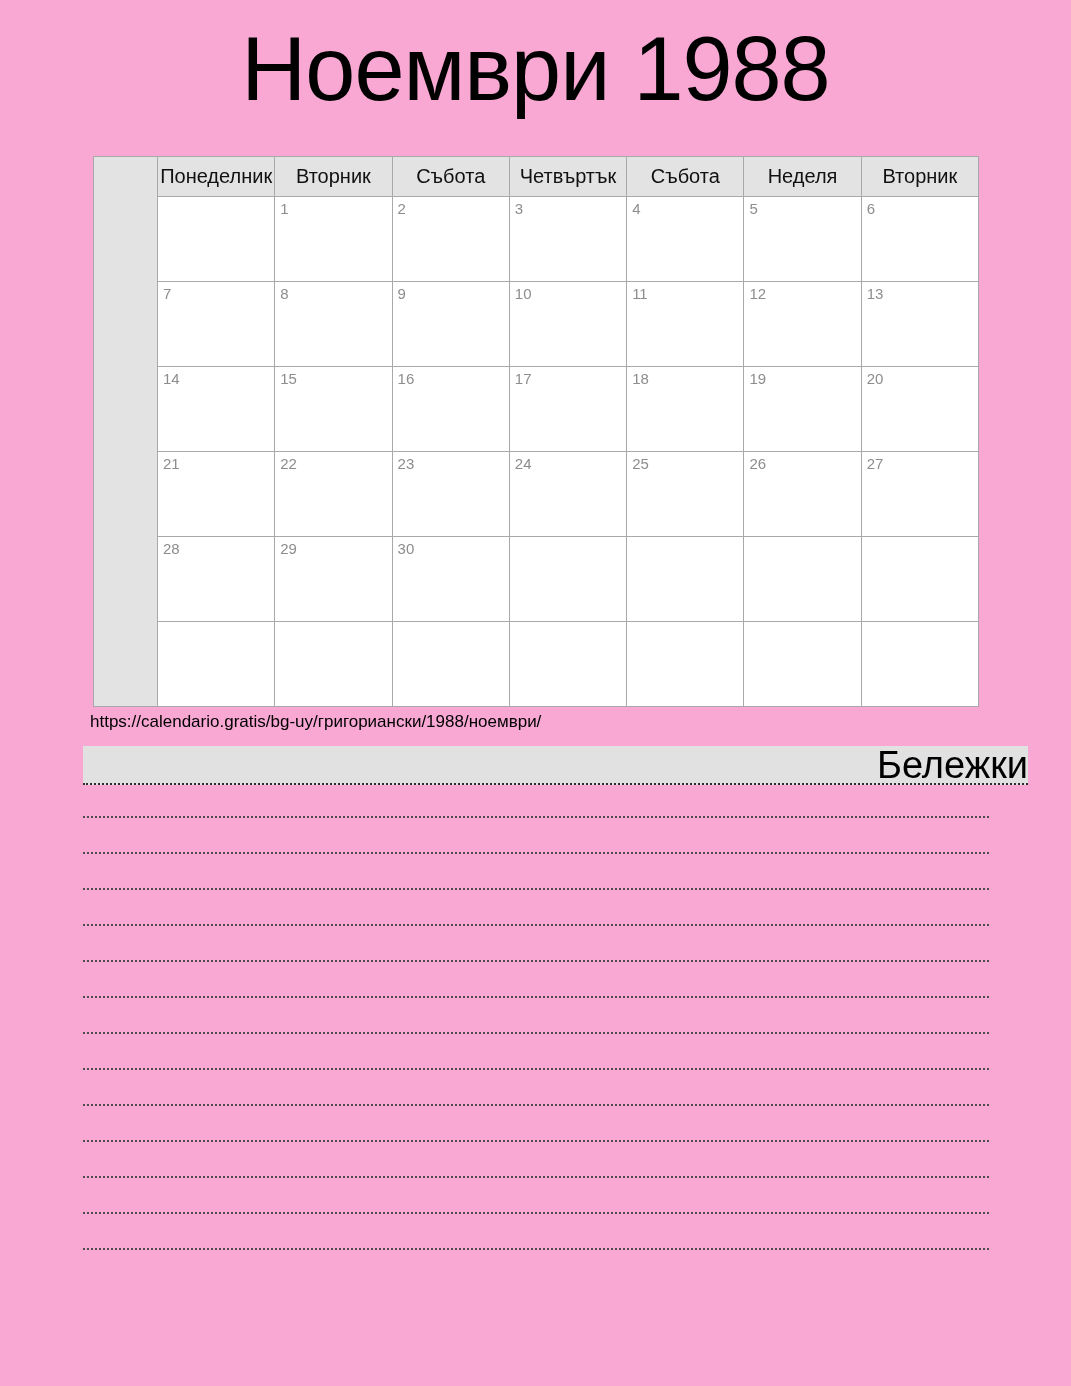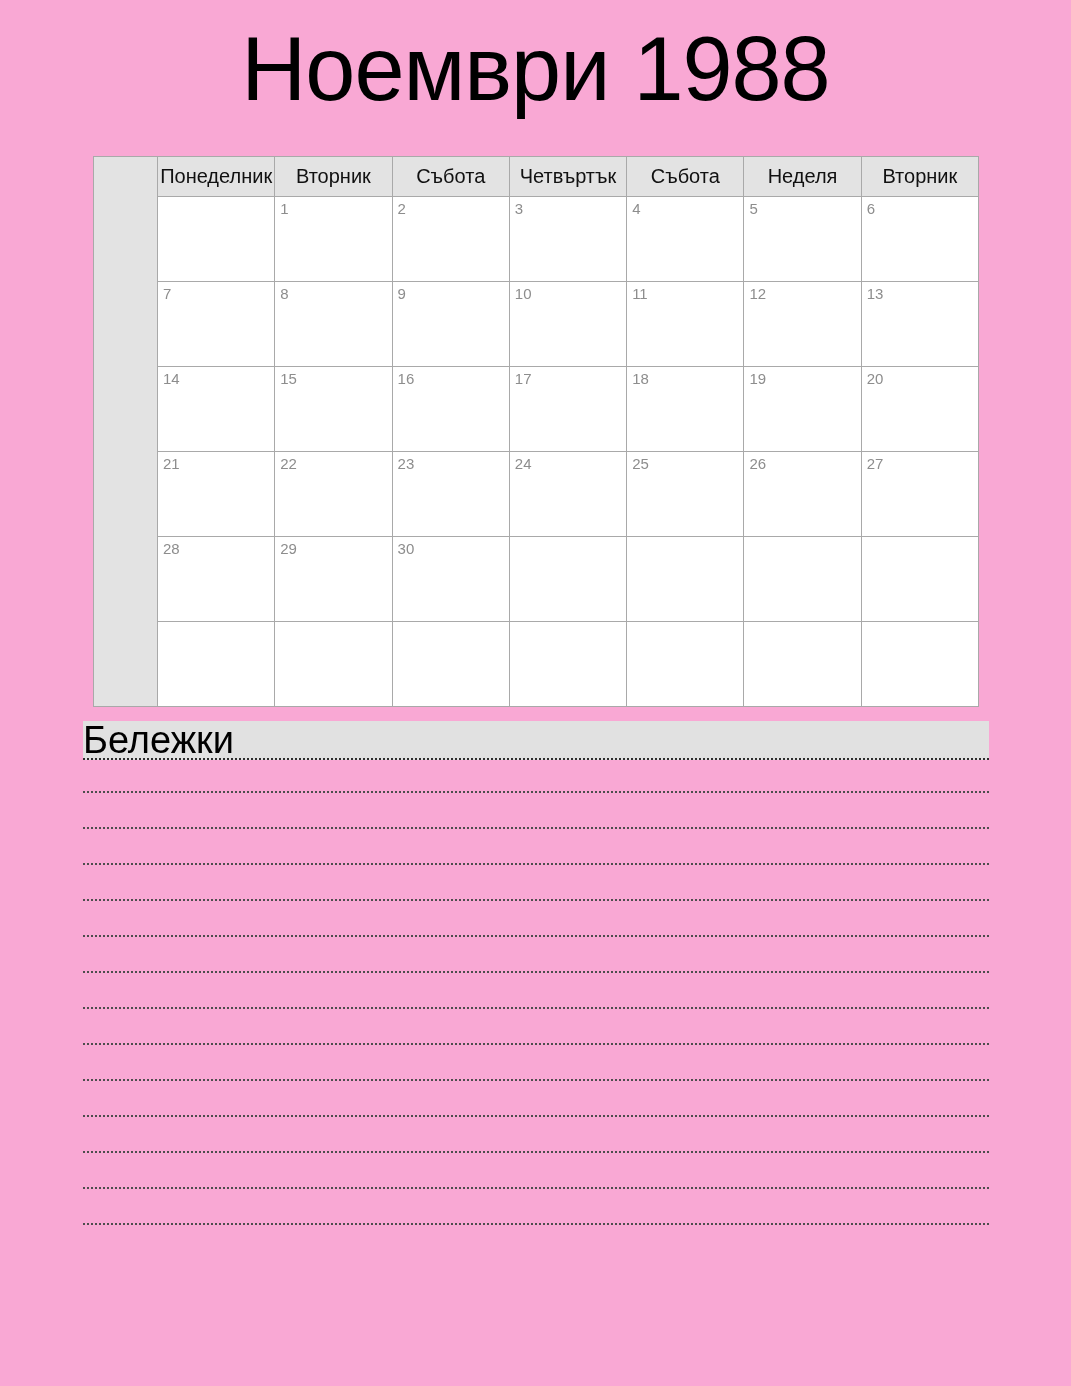--- a/index.html
+++ b/index.html
@@ -72,21 +72,22 @@
   }
 
   .notes-band{
     margin:14px 0 0 83px;
     width:906px;
     height:37px;
     background:var(--notes-band-bg);
     border-bottom:2px dotted #2e2e2e;
     display:flex;
     align-items:center;
-    justify-content:flex-start;
+    justify-content:flex-end;
+    padding-left:39px;
   }
   .notes-band span{
     font-size:38px;
     font-weight:400;
     line-height:1;
     color:#000;
   }
 
   .notes-lines{
     margin:0 0 0 83px;
@@ -262,20 +263,21 @@
           <td class="day">
             <span></span>
           </td>
           <td class="day">
             <span></span>
           </td>
         </tr>
       </tbody>
   </table>
 
+  <div class="source-url">https://calendario.gratis/bg-uy/григориански/1988/ноември/</div>
 
   <div>
     <div class="notes-band">
       <span>Бележки</span>
     </div>
     <div class="notes-lines" id="notes-lines">
 
     <div class="note-line"></div>
         <div class="note-line"></div>
         <div class="note-line"></div>

